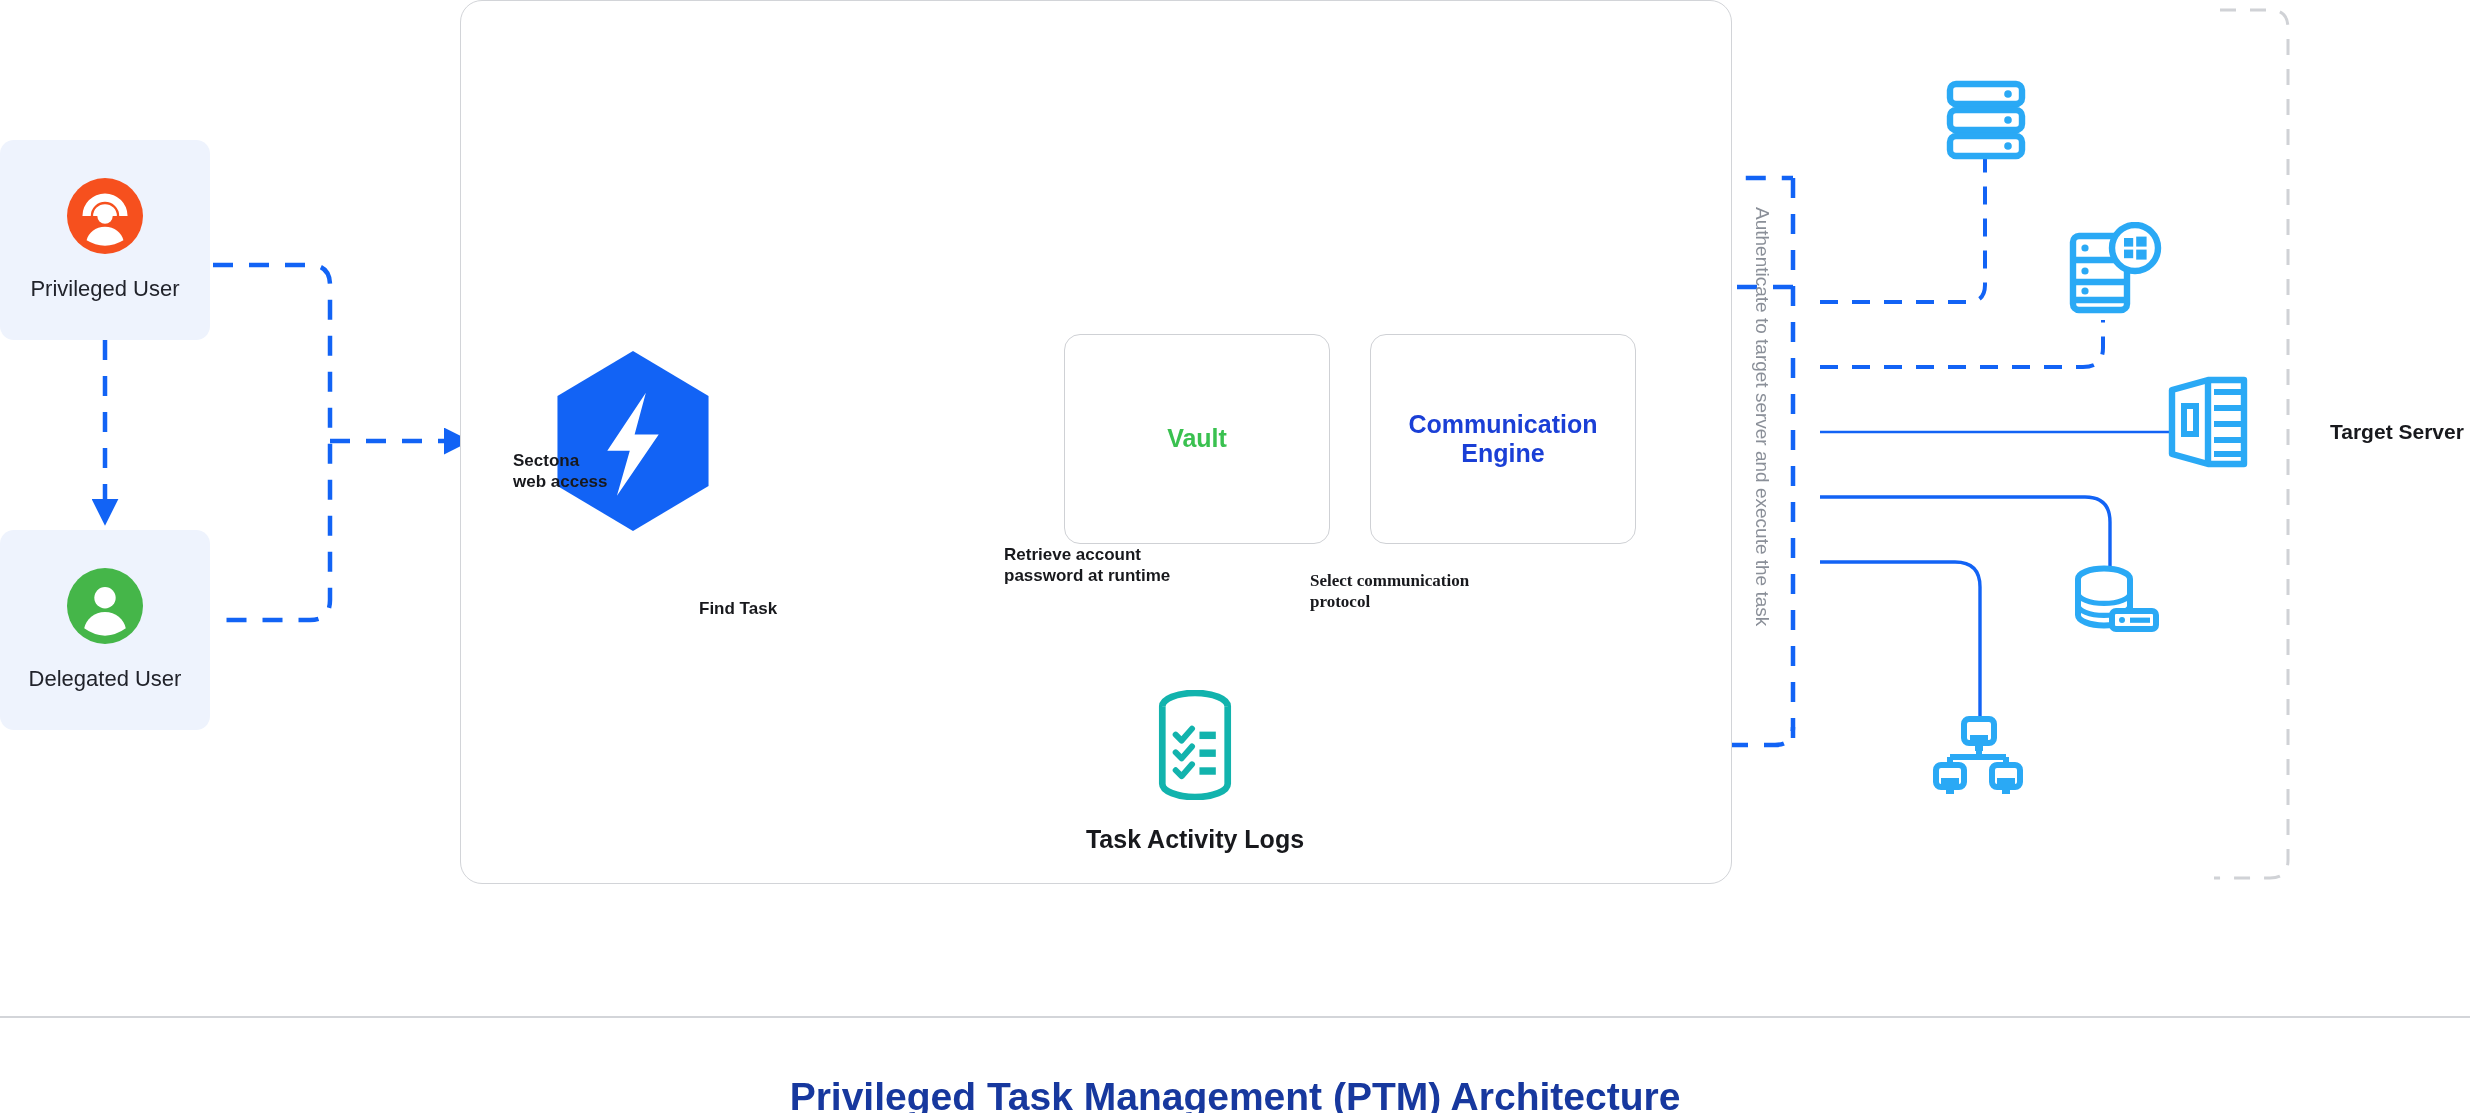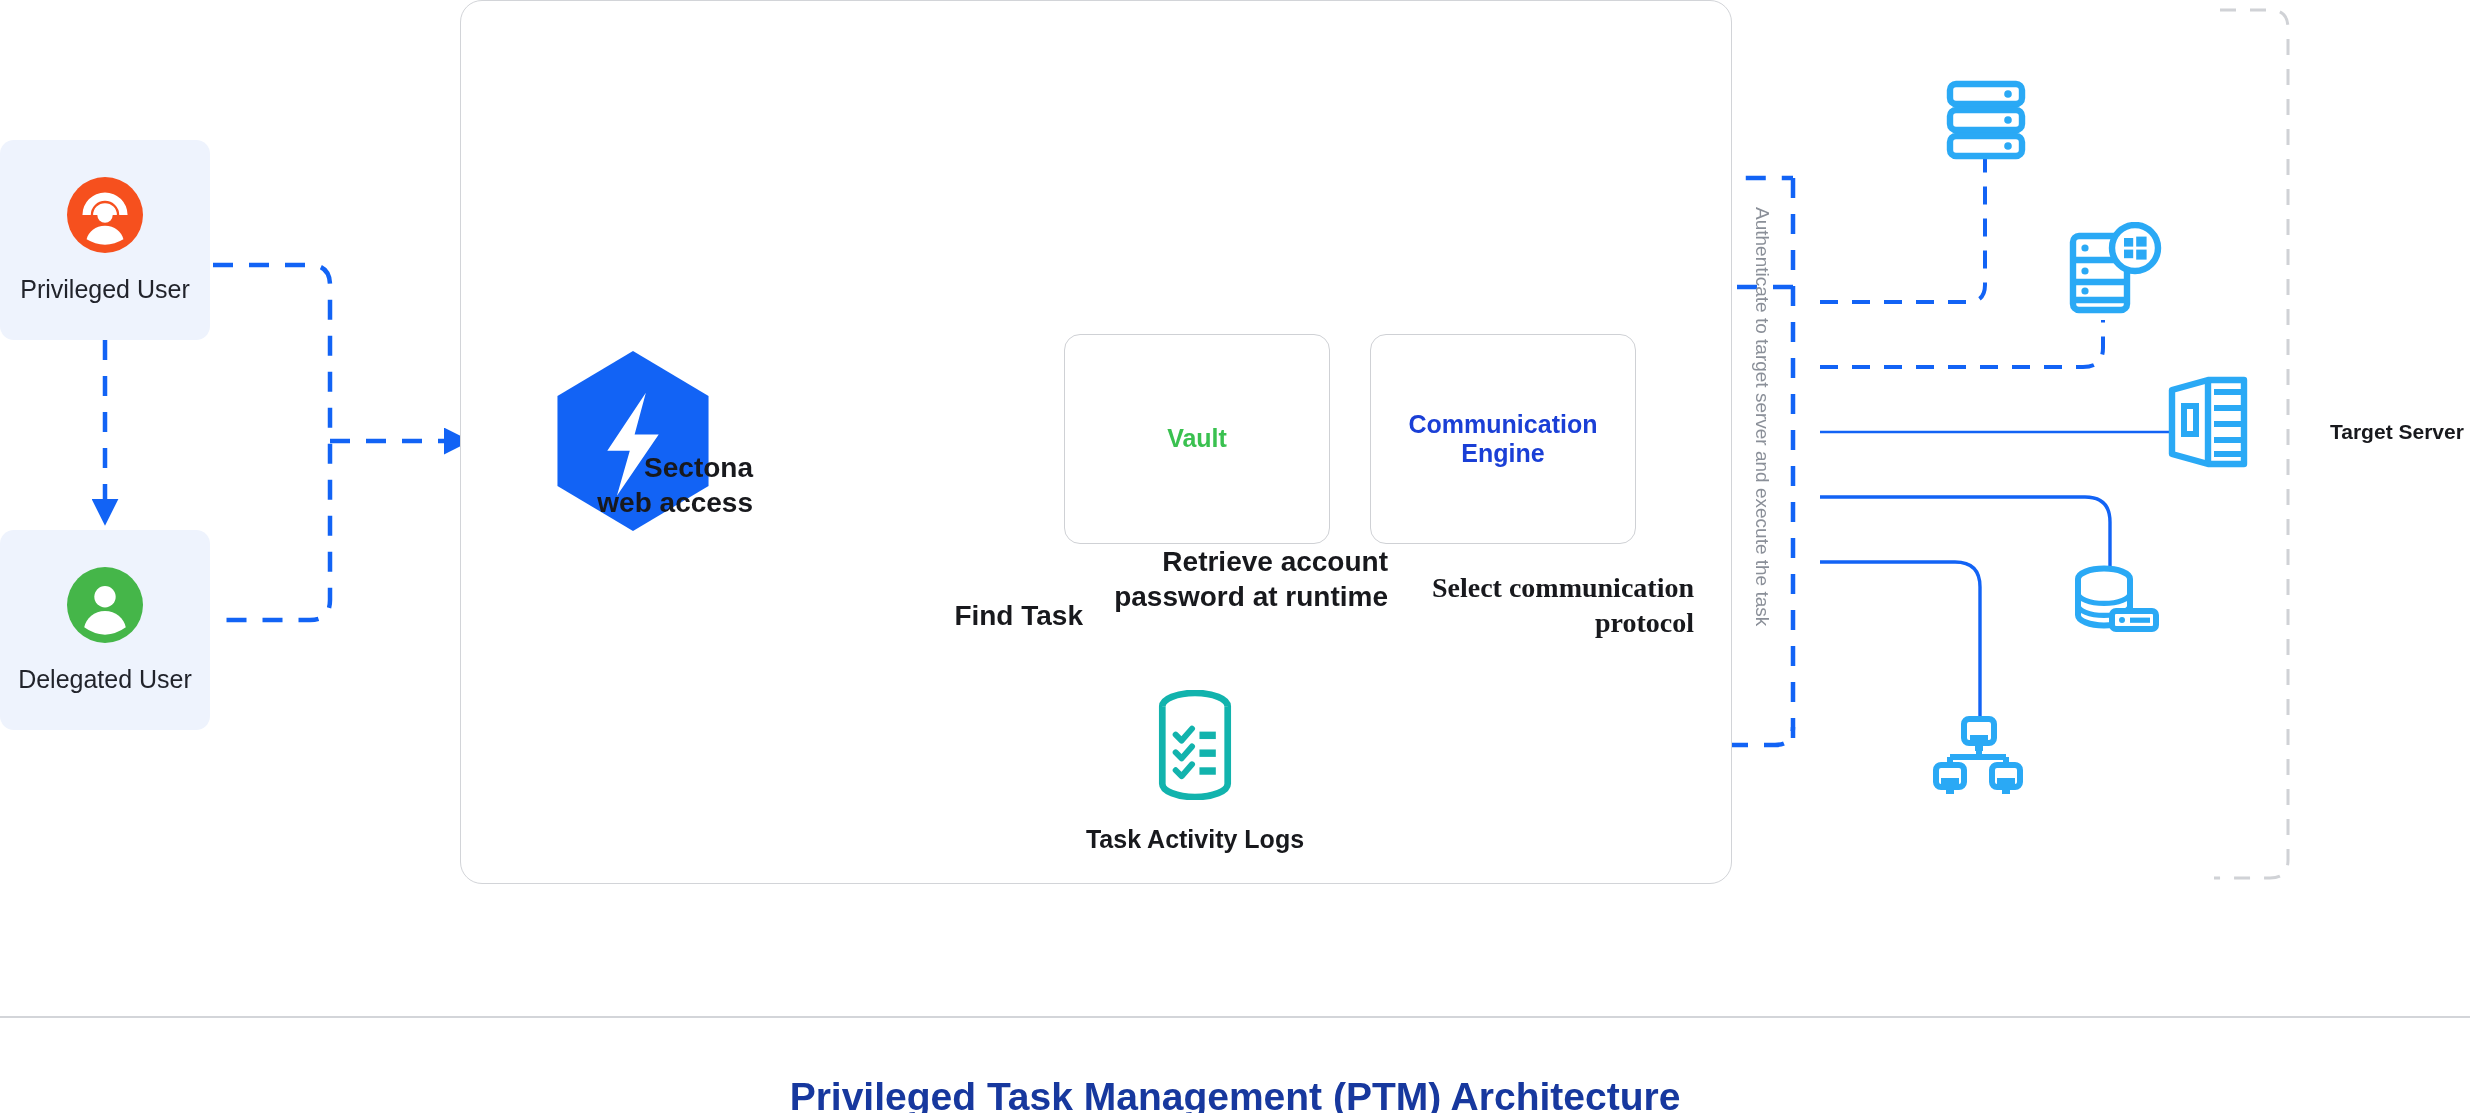--- a/index.html
+++ b/index.html
@@ -4,30 +4,30 @@
 <style>
   html,body{margin:0;padding:0;background:#ffffff;}
   body{width:2470px;height:1113px;font-family:"Liberation Sans",sans-serif;overflow:hidden;}
   #stage{position:relative;width:2470px;height:1113px;}
   svg.layer{position:absolute;left:0;top:0;width:2470px;height:1113px;overflow:visible;}
 
   
   .user-card{position:absolute;width:210px;height:200px;background:#eef3fd;border-radius:14px;
              display:flex;flex-direction:column;align-items:center;justify-content:center;}
   .user-card .ico{width:76px;height:76px;margin-bottom:22px;}
-  .user-card .lbl{font-size:25px;color:#21232b;font-weight:400;}
+  .user-card .lbl{font-size:22px;color:#21232b;font-weight:400;}
 
   
   .panel{position:absolute;border:1.6px solid #d2d4d8;border-radius:22px;background:#fff;}
 
   
   .pbox{position:absolute;width:264px;height:208px;border:1.6px solid #cfd1d5;border-radius:16px;
         background:#fff;display:flex;align-items:center;justify-content:center;text-align:center;}
   .pbox .t{font-size:25px;font-weight:700;line-height:1.18;}
-  .cap{position:absolute;text-align:right;font-size:28px;color:#18191d;font-weight:700;line-height:1.25;}
+  .cap{position:absolute;text-align:left;font-size:17px;color:#18191d;font-weight:700;line-height:1.25;}
 
   .hexwrap{position:absolute;width:180px;height:180px;}
   .vtext{position:absolute;font-size:19px;color:#8a8f98;white-space:nowrap;
          transform-origin:0 0;transform:rotate(90deg);}
   .rlabel{position:absolute;font-size:21px;color:#18191d;font-weight:700;white-space:nowrap;}
   .logcap{position:absolute;font-size:25px;font-weight:700;color:#18191d;white-space:nowrap;}
   .divider{position:absolute;background:#d3d5d9;height:2px;}
   .footer-title{position:absolute;width:100%;text-align:center;font-size:39px;font-weight:700;color:#17389e;}
   .srvico{position:absolute;}
 </style>

